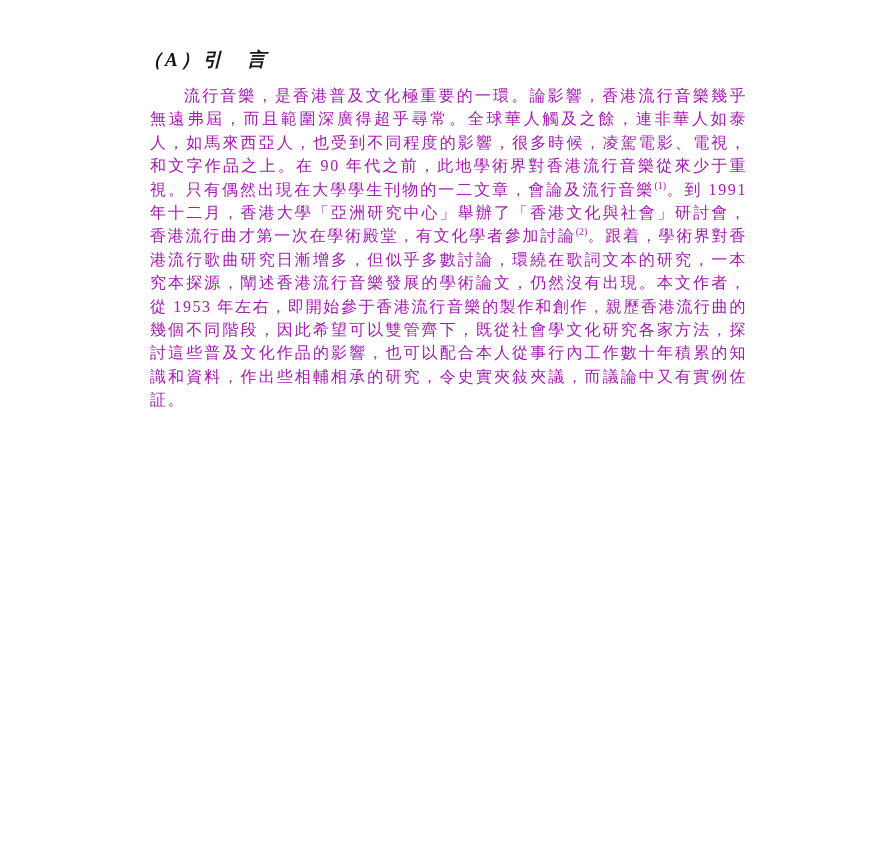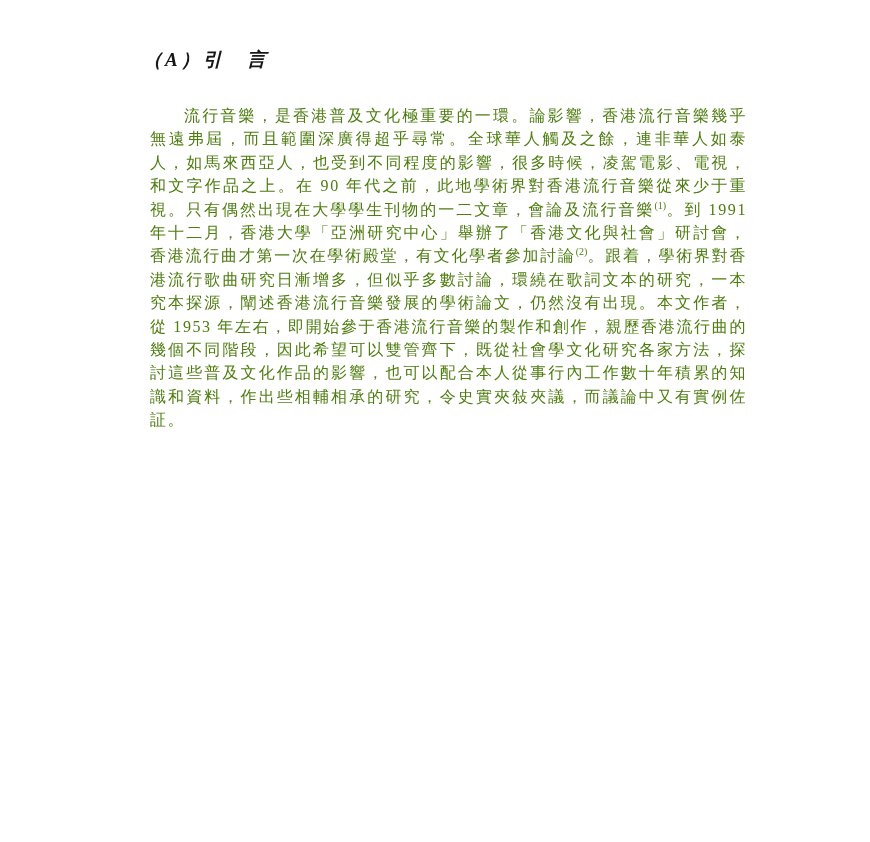--- a/index.html
+++ b/index.html
@@ -28,27 +28,27 @@
     margin: 0;
     font-size: 19px;
     font-weight: bold;
     font-style: italic;
     letter-spacing: 3px;
     color: #161616;
   }
   .body-text {
     position: absolute;
     left: 150px;
-    top: 104px;
+    top: 84px;
     width: 597px;
     font-size: 16px;
     line-height: 23.4px;
     letter-spacing: 1.6px;
     text-align: justify;
-    color: #4d7c0f;
+    color: #a21caf;
   }
   .para {
     margin: 0;
     text-indent: 34px;
   }
   .para + .para {
     margin-top: 23.4px;
   }
   sup.fn-ref {
     font-size: 10px;

